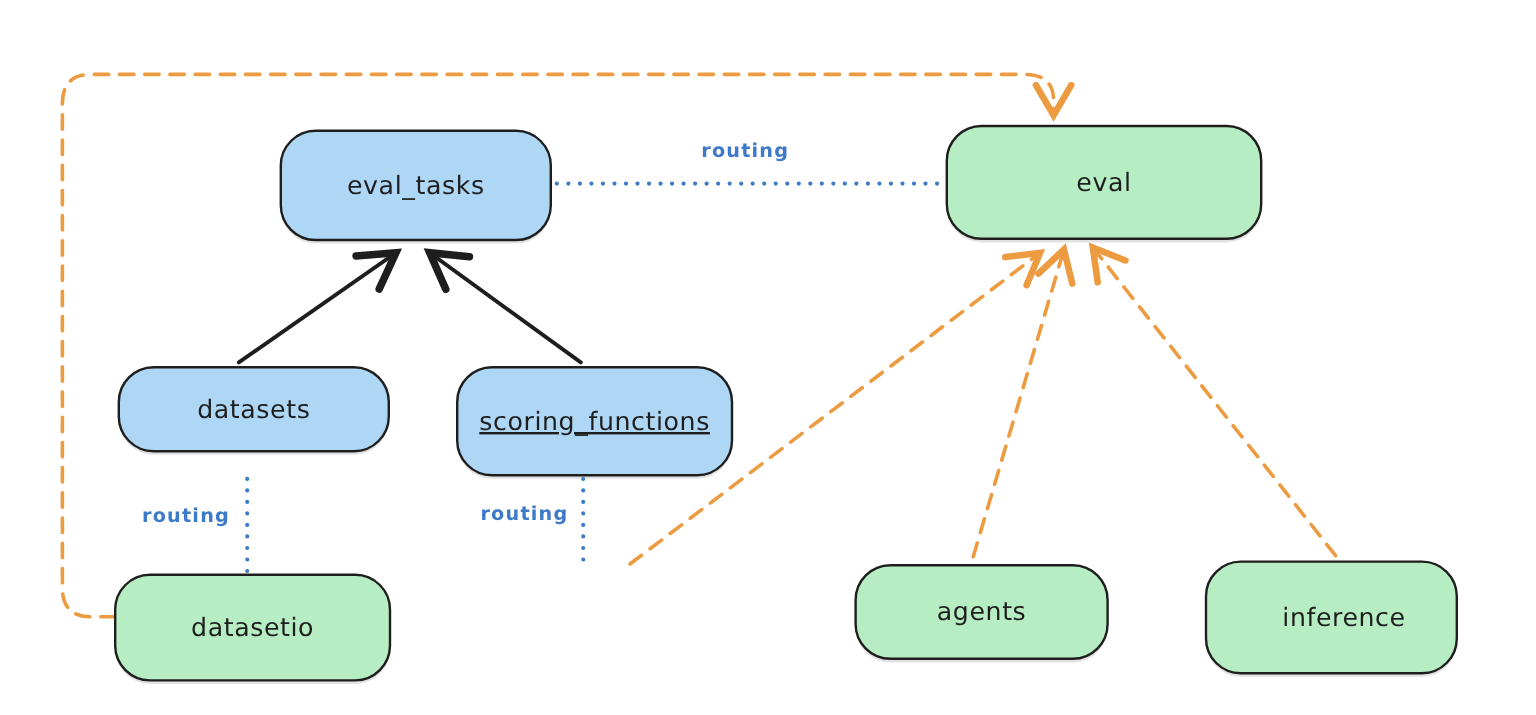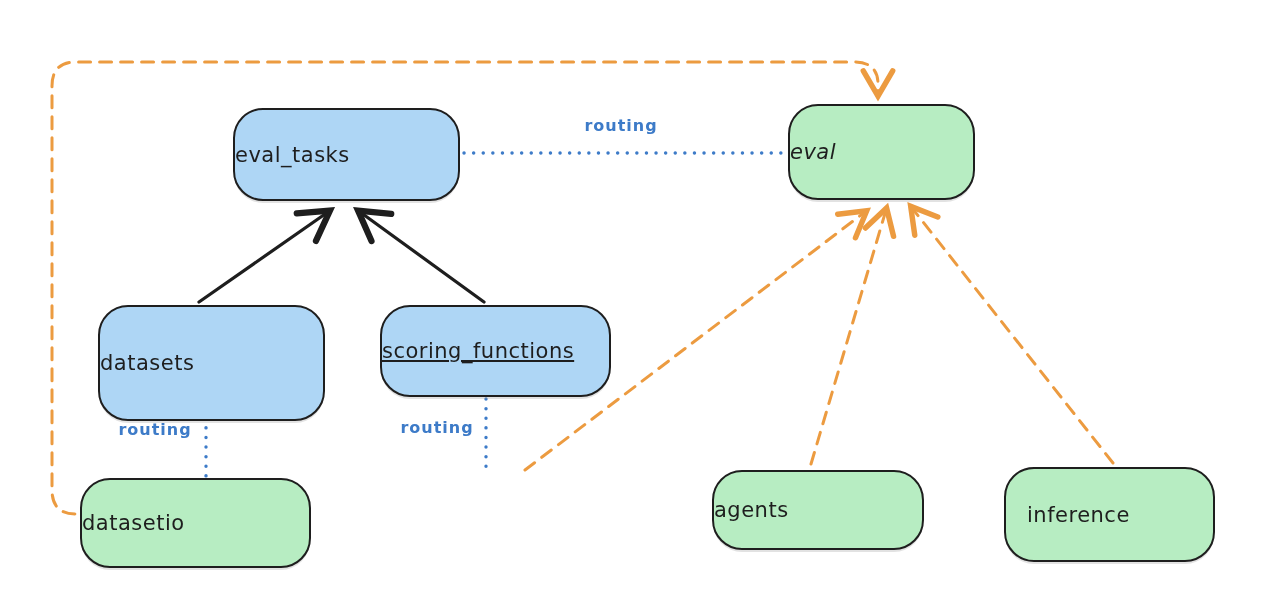--- a/index.html
+++ b/index.html
@@ -21,20 +21,21 @@
     width: 1280px;
     height: 596px;
   }
   .node {
     position: absolute;
     box-sizing: border-box;
     border: 2.5px solid var(--node-stroke, #1e1e1e);
     border-radius: 30px;
     display: flex;
     align-items: center;
+    justify-content: center;
     font-size: 21px;
     color: var(--node-stroke, #1e1e1e);
     letter-spacing: 0.5px;
     box-shadow: 0 3px 0 -1px rgba(150,150,150,0.28);
   }
   .node.blue  { background: var(--fill-blue,  #aed6f5); }
   .node.green { background: var(--fill-green, #b7edc2); }
   .edge-label {
     position: absolute;
     width: 130px;
@@ -70,33 +71,33 @@
     <path d="M 96 514 L 76 514 Q 52 514 52 490 L 52 86 Q 52 62 76 62 L 854 62 Q 878 62 878 84 L 878 94" fill="none" stroke="#ec9b40" stroke-width="3" stroke-linecap="round" stroke-dasharray="12 9" marker-end="url(#arrow-orange)"></path>
     <path d="M 525 470 L 865 212" fill="none" stroke="#ec9b40" stroke-width="3" stroke-linecap="round" stroke-dasharray="12 9" marker-end="url(#arrow-orange)"></path>
     <path d="M 811 464 L 886 210" fill="none" stroke="#ec9b40" stroke-width="3" stroke-linecap="round" stroke-dasharray="12 9" marker-end="url(#arrow-orange)"></path>
     <path d="M 1113 463 L 912 208" fill="none" stroke="#ec9b40" stroke-width="3" stroke-linecap="round" stroke-dasharray="12 9" marker-end="url(#arrow-orange)"></path>
   </svg>
 
   <div class="node blue" style="left:233px; top:108px; width:227px; height:93px;">
     <span>eval_tasks</span>
   </div>
 
-  <div class="node green" style="left:788px; top:104px; width:187px; height:96px;font-style:italic;">
+  <div class="node green" style="left:788px; top:104px; width:264px; height:96px;">
     <span>eval</span>
   </div>
 
-  <div class="node blue" style="left:98px; top:305px; width:227px; height:116px;">
+  <div class="node blue" style="left:98px; top:305px; width:227px; height:72px;">
     <span>datasets</span>
   </div>
 
   <div class="node blue" style="left:380px; top:305px; width:231px; height:92px;text-decoration:underline;">
     <span>scoring_functions</span>
   </div>
 
-  <div class="node green" style="left:80px; top:478px; width:231px; height:90px;">
+  <div class="node green" style="left:95px; top:478px; width:231px; height:90px;">
     <span>datasetio</span>
   </div>
 
 
   <div class="node green" style="left:712px; top:470px; width:212px; height:80px;">
     <span>agents</span>
   </div>
 
   <div class="node green" style="left:1004px; top:467px; width:211px; height:95px;padding-left:21px;">
     <span>inference</span>

